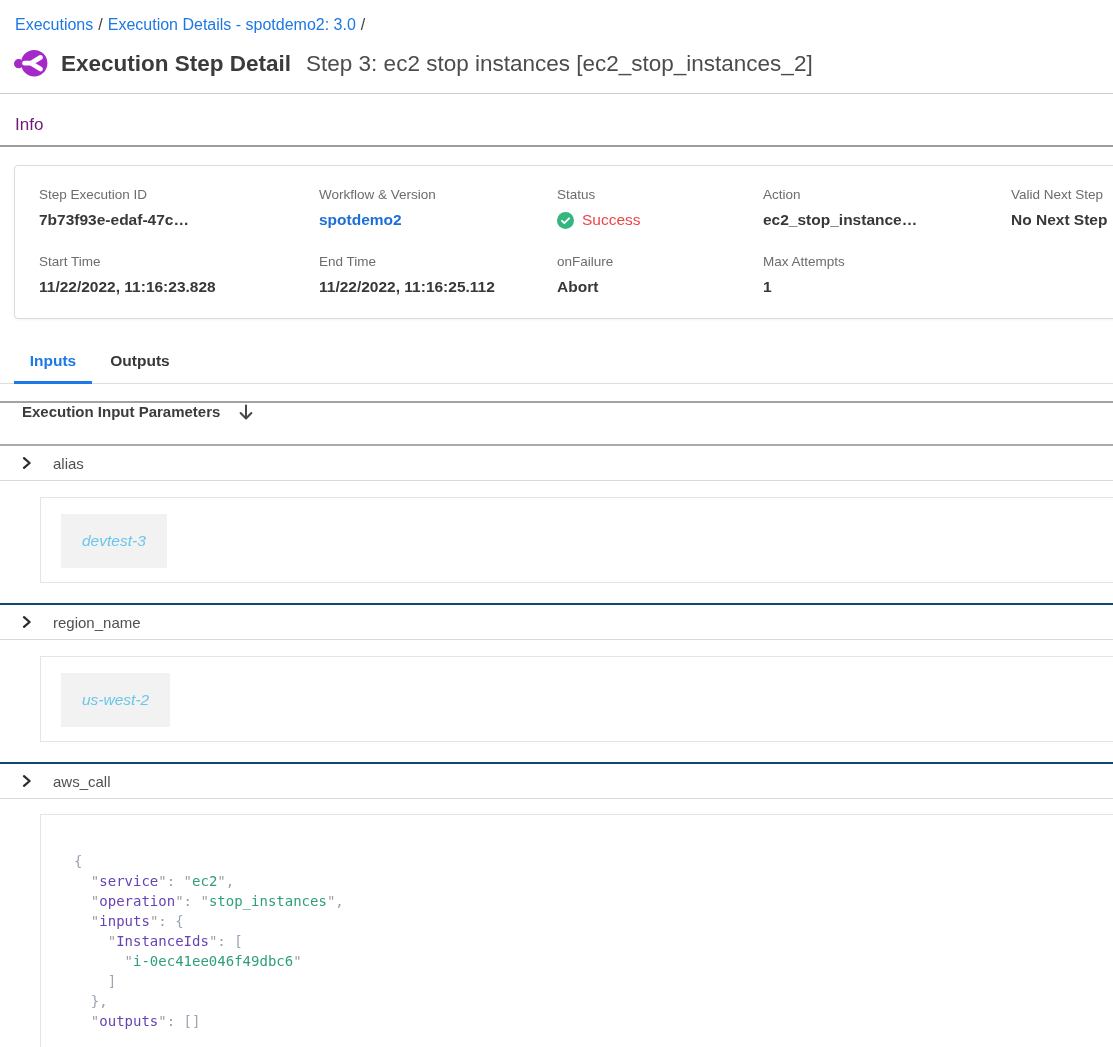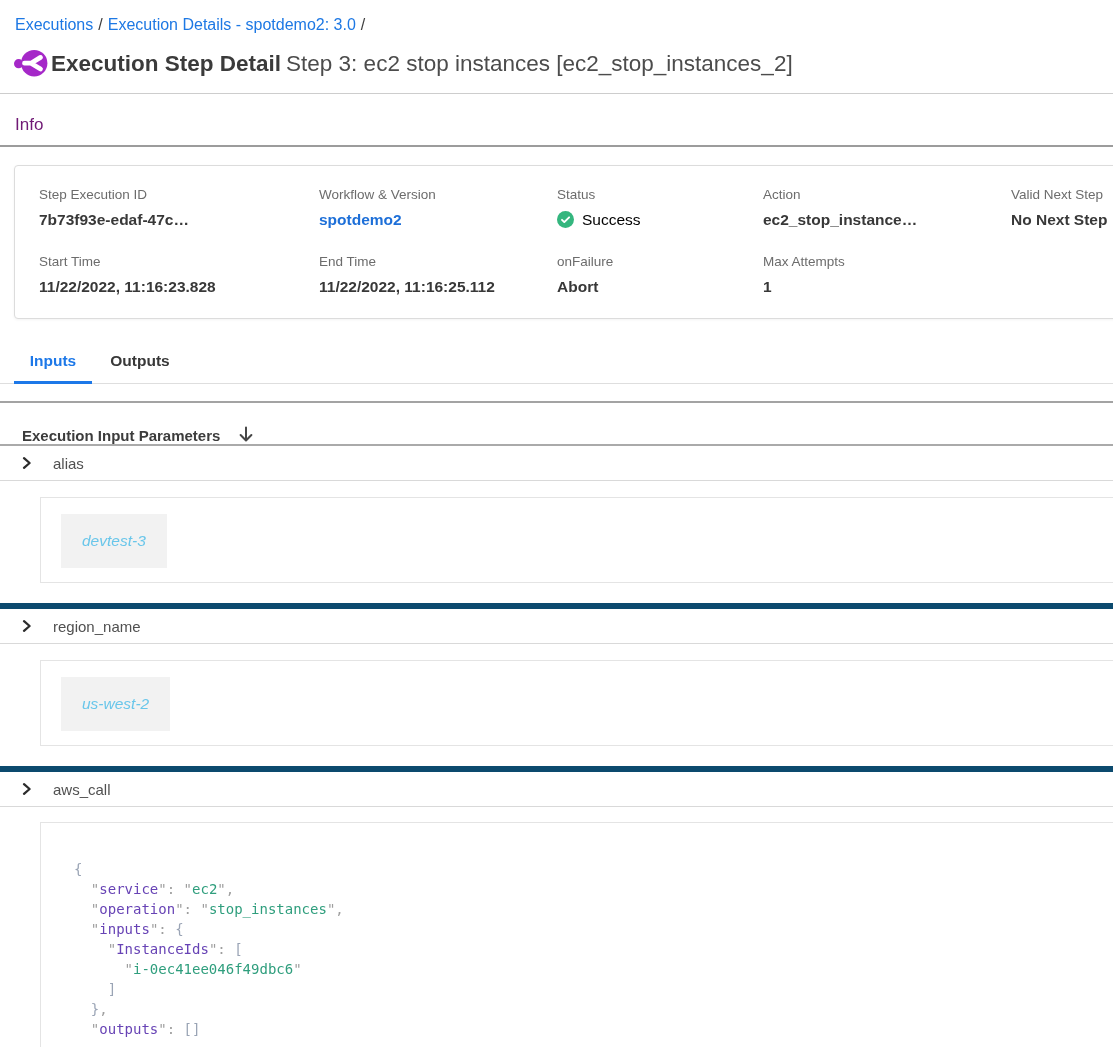--- a/index.html
+++ b/index.html
@@ -6,51 +6,51 @@
   html,body { background:#fff; }
   body {
     width:1113px; height:1047px; overflow:hidden; position:relative;
     font-family:"Liberation Sans","DejaVu Sans",sans-serif; color:#3a3a3a;
   }
   
   .breadcrumb { padding:16px 0 0 15px; font-size:16px; color:#444; }
   .breadcrumb a { color:#1d78e4; text-decoration:none; cursor:pointer; }
   .breadcrumb .sep { color:#3f3f3f; padding:0 5px; }
   
-  .title-row { display:flex; align-items:center; gap:3px; margin:15px 0 0 14px; }
+  .title-row { display:flex; align-items:center; gap:13px; margin:15px 0 0 14px; }
   .title-row h1 { font-size:22.5px; font-weight:700; color:#3b3b3b; white-space:nowrap; }
   .title-row .subtitle { font-size:22.5px; font-weight:400; color:#4c4c4c; margin-left:2px; white-space:nowrap; }
   .rule-light { border-top:1px solid #cdcdcd; margin-top:15px; }
   
   .info-heading { margin:21px 0 0 15px; font-size:17px; font-weight:400; color:#701a75; }
   .rule-dark { border-top:2px solid #9c9c9c; margin-top:10px; }
   
   .card {
     margin:18px -8px 0 14px; border:1px solid #dcdcdc; border-radius:4px;
     background:#fff; box-shadow:0 1px 3px rgba(0,0,0,.05);
     display:grid; grid-template-columns:280px 238px 206px 248px 1fr;
     padding:21px 0 22px 24px; row-gap:25px;
   }
   .field .lbl { font-size:13.5px; color:#6c6c6c; }
   .field .val { font-size:15.5px; color:#383838; font-weight:600; margin-top:9px; }
   .field .val.link { color:#1d6fd8; cursor:pointer; }
-  .field .val.status { font-weight:400; color:#000000; display:flex; align-items:flex-start; gap:8px; }
+  .field .val.status { font-weight:400; color:#ef4444; display:flex; align-items:flex-end; gap:8px; }
   
   .tabbar { display:flex; margin-top:27px; padding-left:14px; border-bottom:1px solid #dedede; }
   .tab { font-size:15.5px; font-weight:600; text-align:center; padding:6px 0 11px;
          border-bottom:3px solid transparent; margin-bottom:-1px; cursor:pointer; }
   .tab.active { color:#1d78e8; border-bottom-color:#1d78e8; width:78px; }
   .tab.inactive { color:#383838; width:70px; margin-left:13px; }
   .rule-tabs { border-top:2px solid #a3a3a3; margin-top:17px; }
   
-  .params-header { height:43px; display:flex; align-items:flex-end; gap:17px; padding-left:22px;
+  .params-header { height:43px; display:flex; align-items:flex-start; gap:17px; padding-left:22px;
                    border-bottom:2px solid #aaaaaa; }
   .params-header .ph-label { font-size:15px; font-weight:600; color:#3c3c3c; }
   .params-header .arrow { display:flex; cursor:pointer; }
-  .param-group + .param-group { border-top:6px solid #0c4a6e; }
+  .param-group + .param-group { border-top:2px solid #0c4a6e; }
   .param-row { height:35px; display:flex; align-items:center; padding-left:20px;
                border-bottom:1px solid #d9d9d9; cursor:pointer; }
   .param-row .chev { display:flex; margin-right:20px; }
   .param-row .pname { font-size:15px; color:#505050; }
   .value-panel { margin:16px -8px 20px 40px; border:1px solid #e4e4e4; background:#fff;
                  min-height:86px; padding:16px 0 14px 20px; }
   .chip { display:inline-block; background:#f2f2f2; padding:19px 21px; font-size:15.5px;
           color:#69c6ea; line-height:1;font-style:italic; }
   .code-panel { margin:15px -8px 0 40px; border:1px solid #e4e4e4; background:#fff;
                 height:262px; padding:36px 0 0 33px; }

